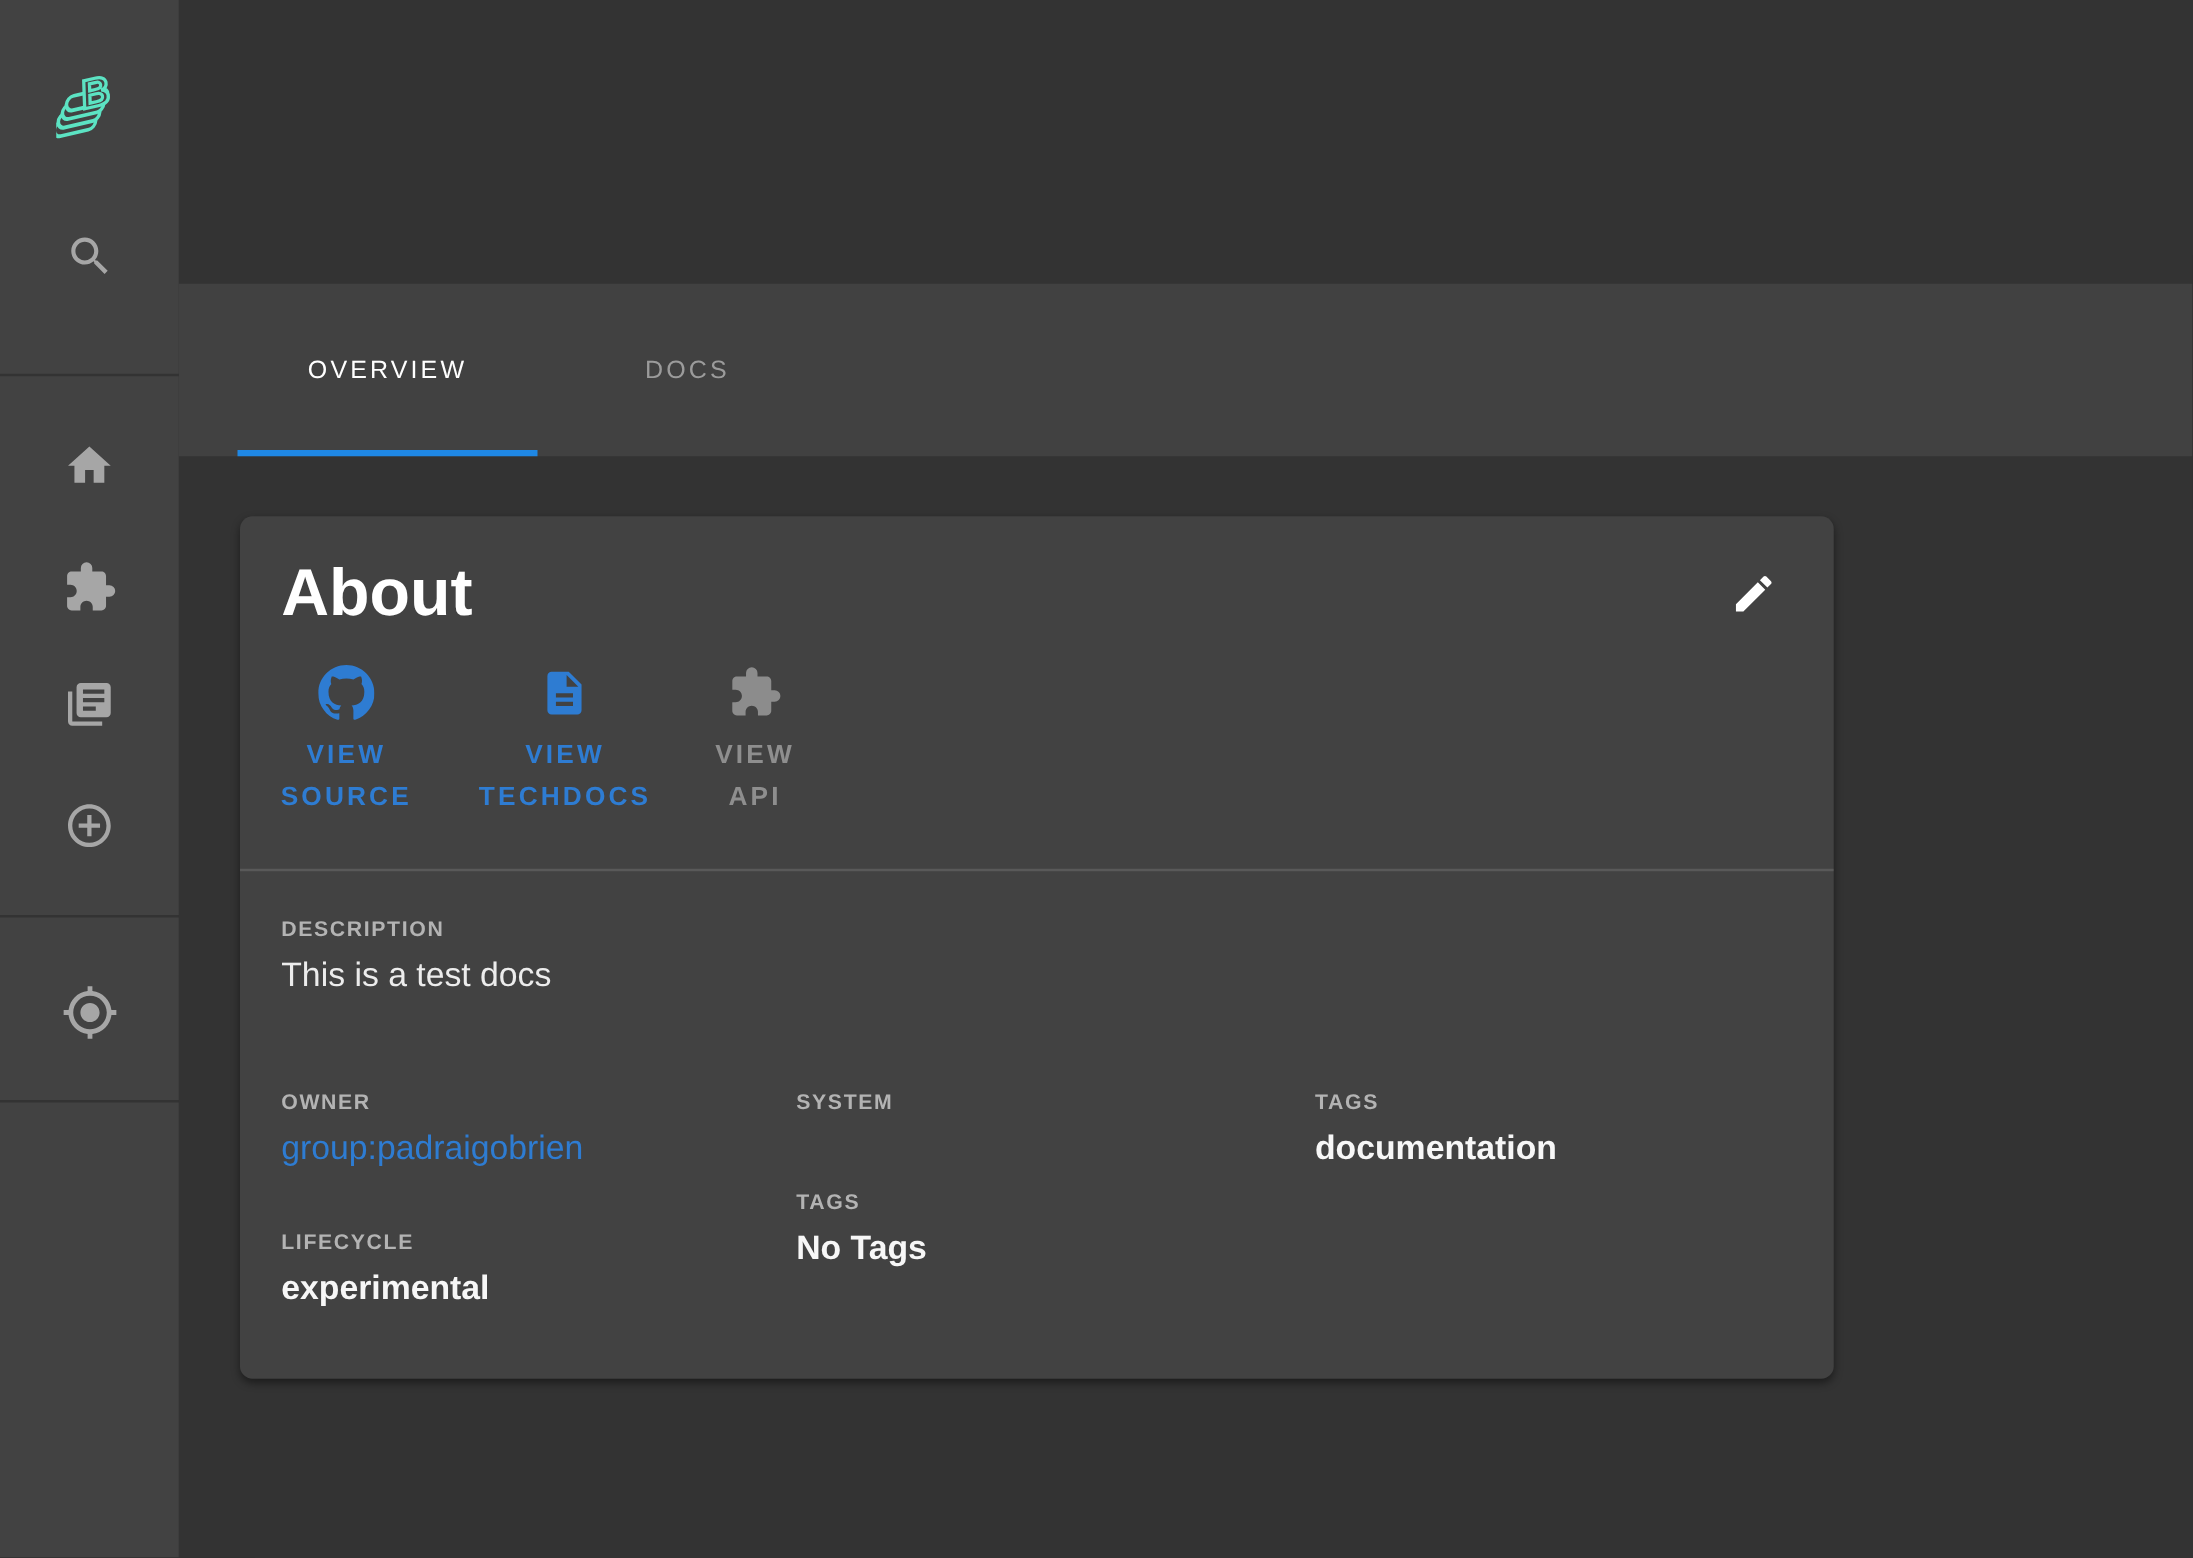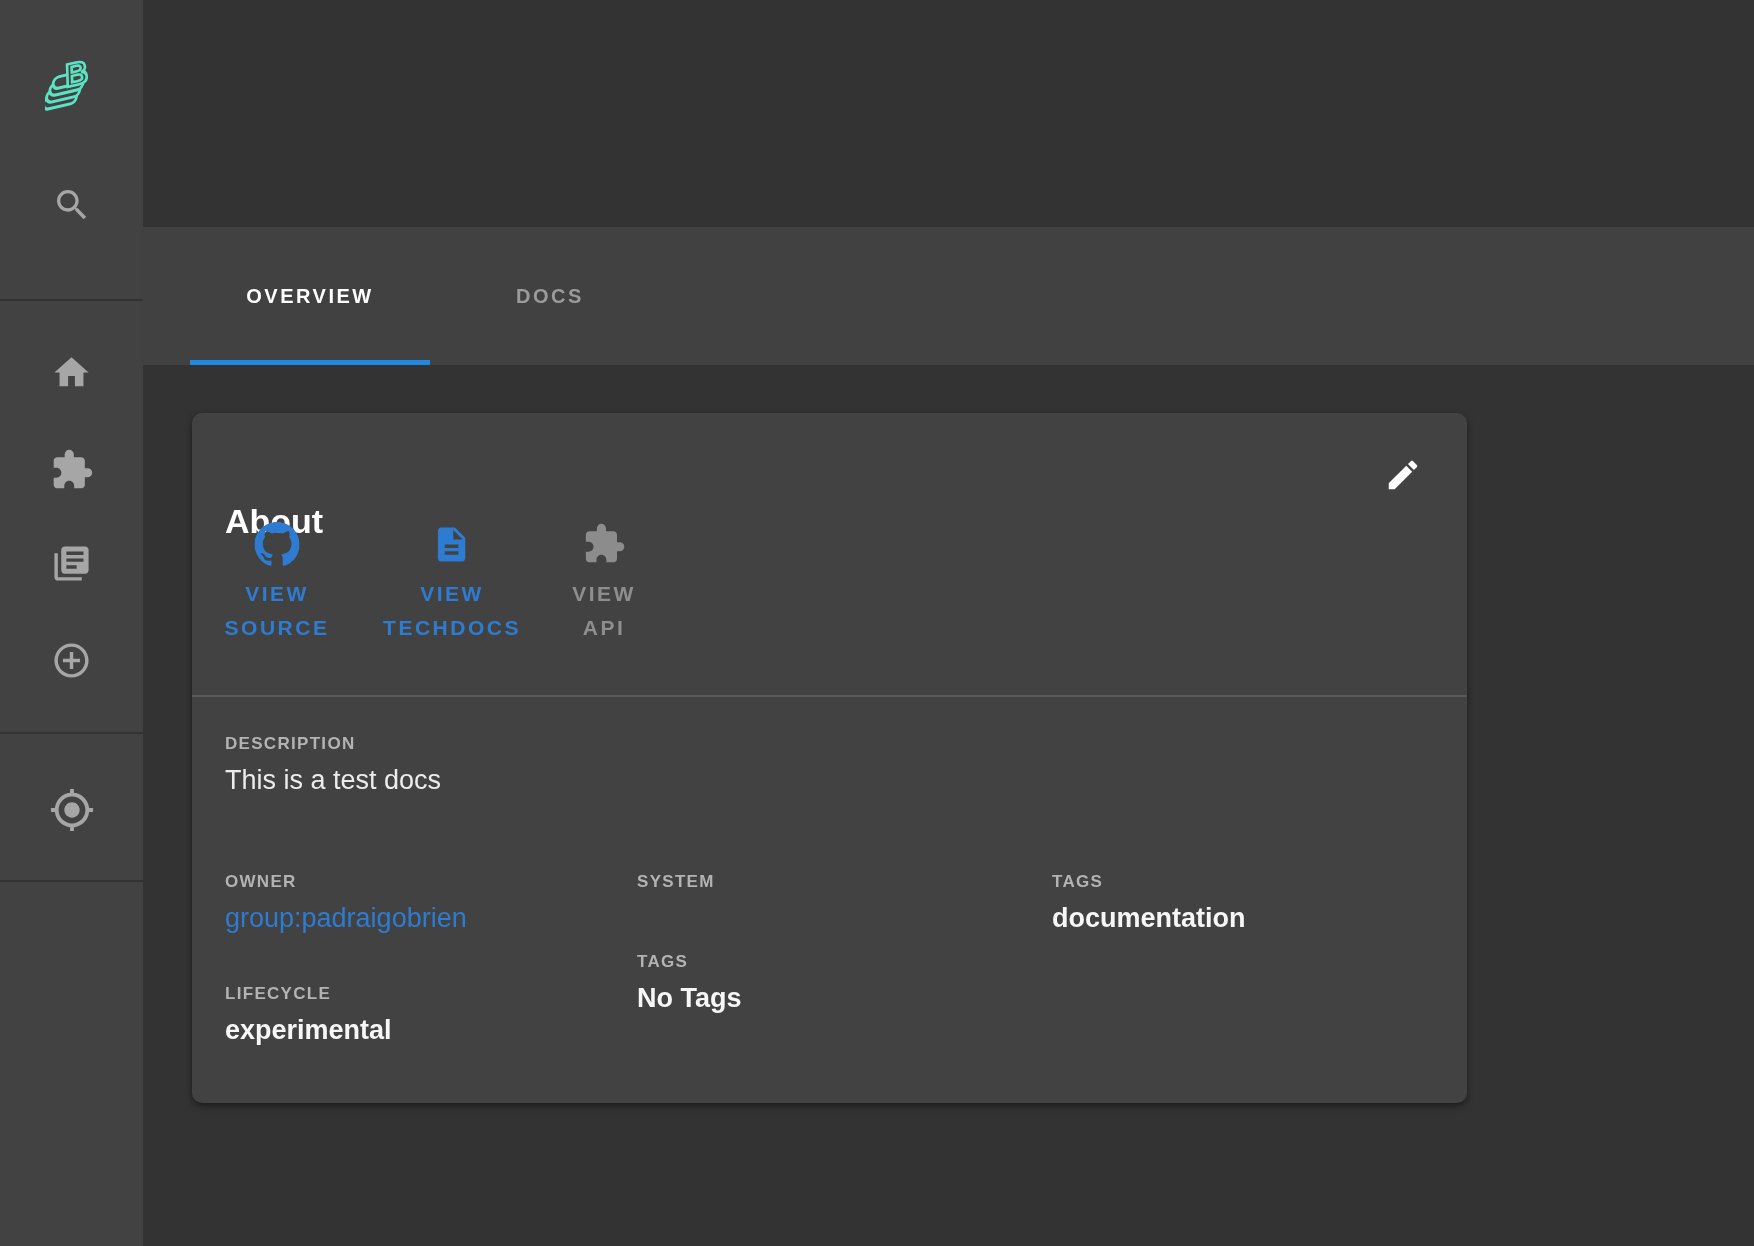--- a/index.html
+++ b/index.html
@@ -21,33 +21,33 @@
                     color:rgba(255,255,255,0.88); letter-spacing:1.2px; font-weight:400; }
   .header-title-row { position:absolute; left:49px; top:94px; display:flex; align-items:center; }
   .header-title { font-size:50px; line-height:58px; font-weight:700; color:#ffffff; letter-spacing:0.5px; }
   .fav-btn { margin-left:26px; width:48px; height:48px; display:flex; align-items:center; justify-content:center;
              background:transparent; border:none; cursor:pointer; }
 
   
   .tabstrip { position:absolute; left:143px; top:227px; width:1611px; height:138px; background:#414141; }
   .tabs { position:absolute; left:47px; top:0; height:138px; display:flex; }
   .tab { width:240px; height:138px; display:flex; align-items:center; justify-content:center;
-         font-size:20px; font-weight:700; letter-spacing:2.5px; cursor:pointer; }
+         font-size:20px; font-weight:400; letter-spacing:2.5px; cursor:pointer; }
   .tab.active { color:#ffffff; }
   .tab.inactive { color:#9b9b9b; }
   .tab-underline { position:absolute; left:47px; bottom:0; width:240px; height:5px; background:#1f88e5; }
 
   
   .card { position:absolute; left:192px; top:413px; width:1275px; height:690px; background:#424242;
           border-radius:10px; box-shadow:0 3px 7px rgba(0,0,0,0.45); }
-  .card-title { position:absolute; left:33px; top:36px; font-size:34px; line-height:52px; font-weight:700; color:#ffffff;margin-top:46px; }
+  .card-title { position:absolute; left:33px; top:36px; font-size:53px; line-height:52px; font-weight:700; color:#ffffff; }
   .edit-btn { position:absolute; right:40px; top:38px; width:48px; height:48px; border:none; background:transparent;
               display:flex; align-items:center; justify-content:center; cursor:pointer; }
 
-  .action { position:absolute; top:108px; display:flex; flex-direction:column; align-items:center; cursor:pointer;
+  .action { position:absolute; top:118px; display:flex; flex-direction:column; align-items:center; cursor:pointer;
             text-align:center; transform:translateX(-50%); }
   .action .a-icon { height:46px; display:flex; align-items:center; justify-content:center; margin-bottom:10px; }
   .action .a-label { font-size:21px; line-height:34px; font-weight:700; letter-spacing:2.5px; white-space:pre; }
   .action.enabled .a-label { color:#2e7cd2; }
   .action.disabled .a-label { color:#8e8e8e; }
   .action.disabled { cursor:default; }
 
   .card-divider { position:absolute; left:0; top:282px; width:100%; height:2px; background:rgba(255,255,255,0.12); }
 
   .field { position:absolute; }

